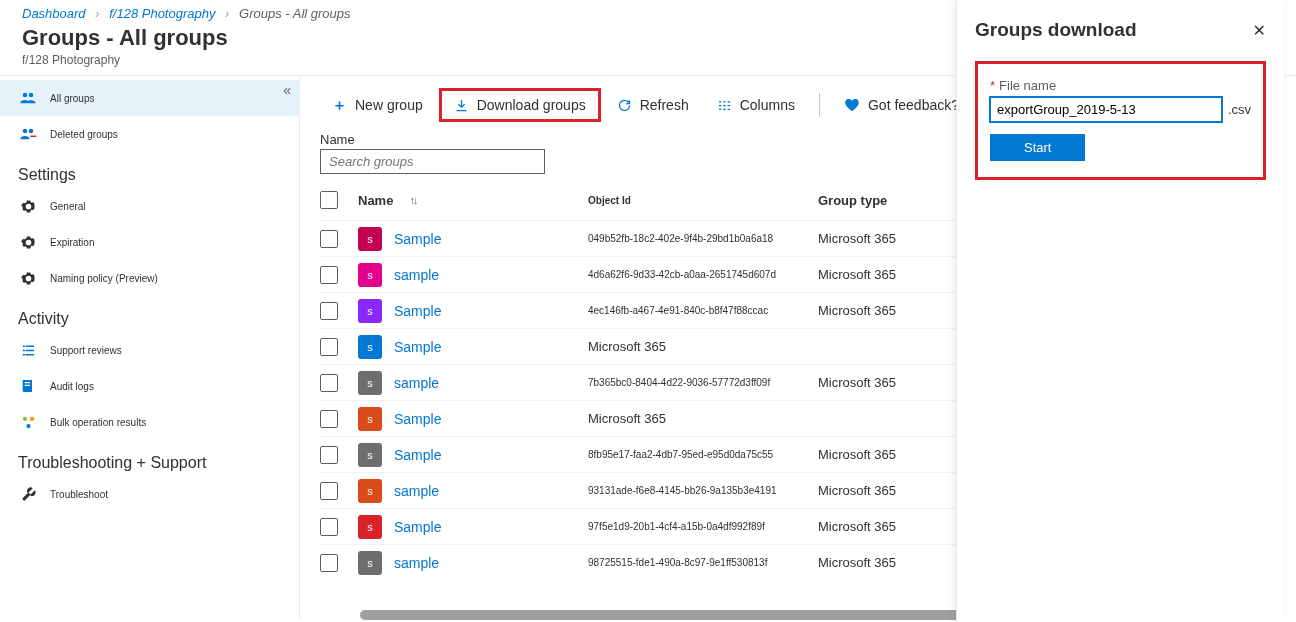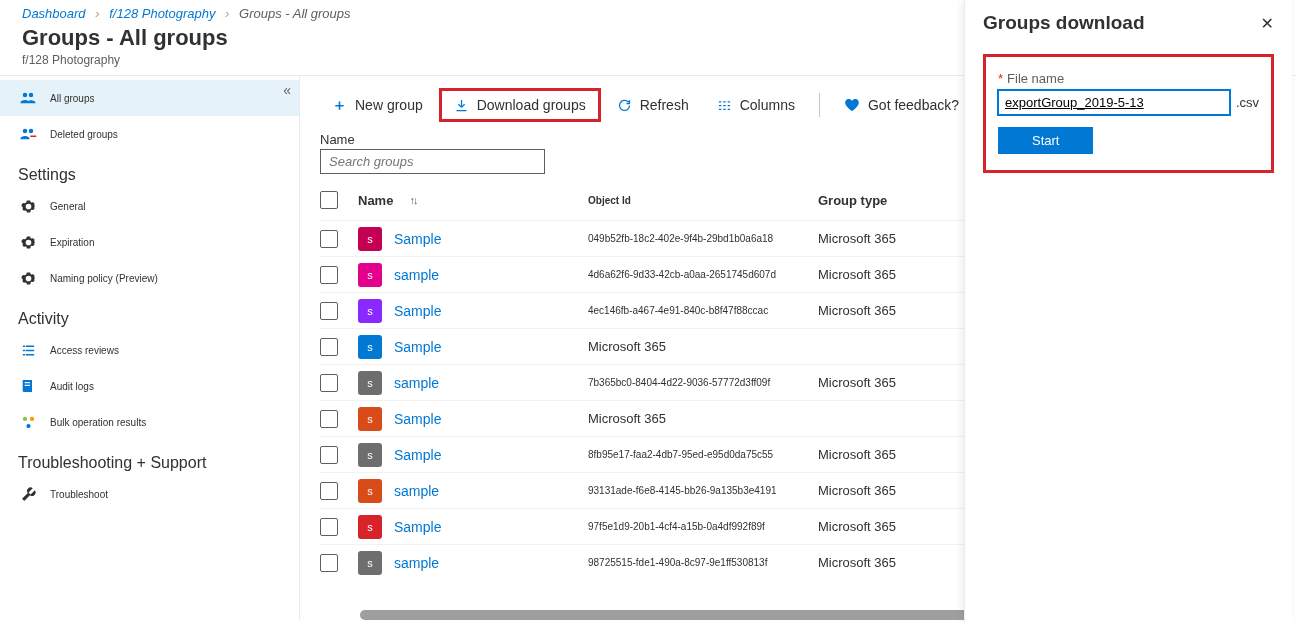--- a/index.html
+++ b/index.html
@@ -54,29 +54,29 @@
 .chk { width: 18px; height: 18px; border: 1px solid #605e5c; border-radius: 2px; cursor: pointer; background: #fff; }
 .avatar { width: 24px; height: 24px; border-radius: 3px; display: flex; align-items: center; justify-content: center; color: #fff; font-size: 11px; font-weight: 400; }
 .link { color: #0078d4; cursor: pointer; font-size: 14px; }
 .sort-arrows { font-size: 11px; margin-left: 4px; color: #605e5c; letter-spacing: -2px; }
 
 
 .hscroll { height: 10px; background: #edebe9; border-radius: 5px; margin: 4px 20px 0 60px; }
 .hscroll .thumb { width: 80%; height: 100%; background: #a19f9d; border-radius: 5px; }
 
 
-.panel { position: absolute; right: 4px; top: 0; width: 328px; height: 622px; background: #fff; border-left: 1px solid #edebe9; box-shadow: -2px 0 8px rgba(0,0,0,.08); padding: 12px 18px; }
+.panel { position: absolute; right: 12px; top: 0; width: 328px; height: 622px; background: #fff; border-left: 1px solid #edebe9; box-shadow: -2px 0 8px rgba(0,0,0,.08); padding: 19px 18px; }
 .panel-head { display: flex; align-items: center; justify-content: space-between; margin-bottom: 20px; }
 .panel-head h2 { font-size: 19px; font-weight: 600; }
 .panel-close { font-size: 16px; cursor: pointer; color: #323130; }
 .panel-form { border: 3px solid #d8232a; padding: 14px 12px 16px; }
 .req { color: #d8232a; margin-right: 4px; }
 .flabel { font-size: 13px; color: #605e5c; margin-bottom: 4px; display: block; }
 .frow { display: flex; align-items: center; gap: 6px; }
-.finput { flex: 1; border: 1px solid #0078d4; padding: 4px 6px; font-size: 13px; outline: 1px solid #0078d4; text-decoration: underline; }
+.finput { flex: 1; border: 1px solid #0078d4; padding: 4px 6px; font-size: 13px; outline: 1px solid #0078d4; }
 .ext { font-size: 13px; color: #323130; }
 .fbtn { margin-top: 12px; background: #0078d4; color: #fff; border: none; padding: 6px 34px; font-size: 13px; cursor: pointer; }
 
 svg { display: block; }
 </style>
 </head>
 <body>
 
 <div class="breadcrumb">
   <a>Dashboard</a>
@@ -140,21 +140,21 @@
       <span>Naming policy (Preview)</span>
     </div>
 
     <div class="sb-section">Activity</div>
     <div class="sb-item">
       <span class="icon">
         <svg width="17" height="17" viewBox="0 0 24 24">
             <path fill="#0078d4" d="M4 5h3v2H4zM8 5h12v2H8zM4 11h3v2H4zM8 11h12v2H8zM4 17h3v2H4zM8 17h12v2H8z"></path>
           </svg>
       </span>
-      <span>Access reviews</span>
+      <span>Support reviews</span>
     </div>
     <div class="sb-item">
       <span class="icon">
         <svg width="16" height="16" viewBox="0 0 24 24">
             <path fill="#0078d4" d="M4 3h14v18H6a2 2 0 0 1-2-2V3Z"></path>
             <path fill="#fff" d="M7 6h8v2H7zM7 10h8v2H7z"></path>
           </svg>
       </span>
       <span>Audit logs</span>
     </div>

